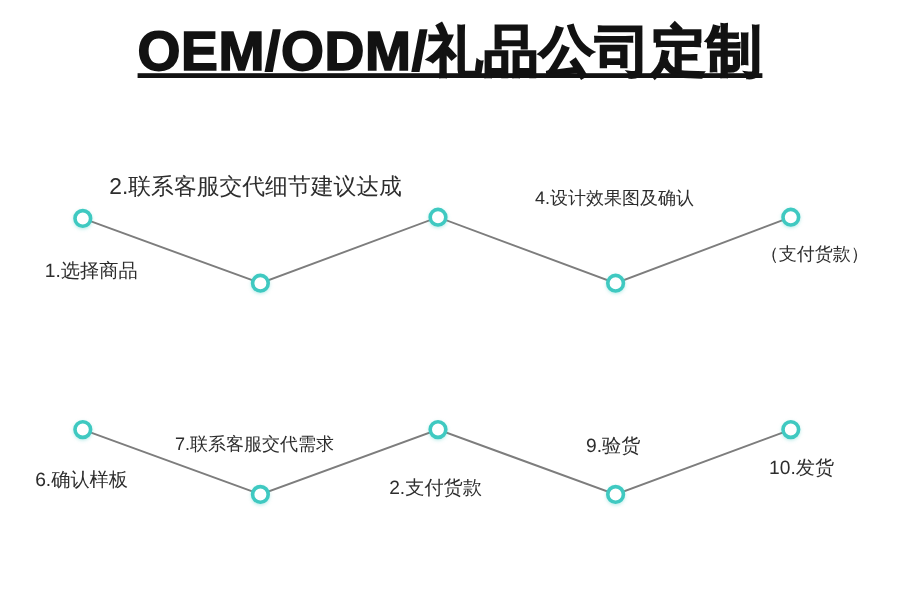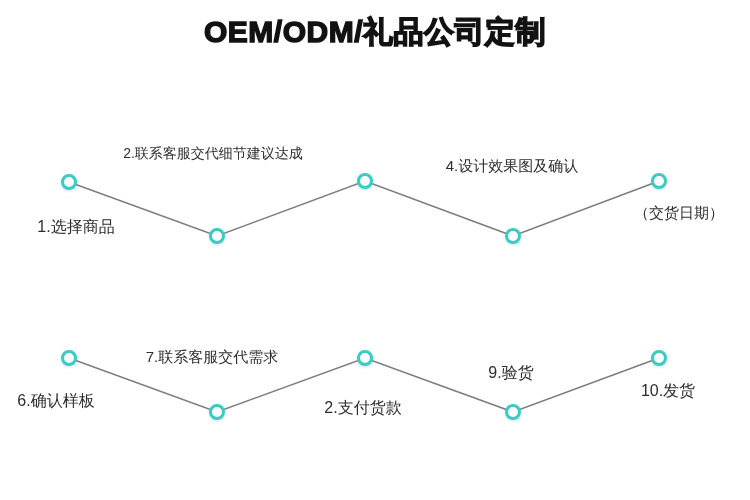--- a/index.html
+++ b/index.html
@@ -3,38 +3,38 @@
 <meta charset="utf-8">
 <style>
   html,body{margin:0;padding:0;background:#fff;}
   .stage{
     position:relative;width:750px;height:500px;overflow:hidden;
     background:var(--background,#ffffff);
     font-family:"Liberation Sans","DejaVu Sans",sans-serif;
   }
   .title{
     position:absolute;top:12px;left:0;width:100%;margin:0;
-    text-align:center;font-size:30px;font-weight:bold;
-    letter-spacing:0.5px;color:var(--title,#121212);
+    text-align:center;font-size:46px;font-weight:bold;
+    letter-spacing:0.5px;color:var(--title,#121212);text-decoration:underline;
     -webkit-text-stroke:1.4px var(--title,#121212);
   }
   .flow{position:absolute;left:0;top:0;width:750px;height:500px;}
   .flow polyline{fill:none;stroke:var(--line,#7d7d7d);stroke-width:1.6;}
   .node{
     position:absolute;width:10px;height:10px;background:#fff;
     border:3px solid var(--node-stroke,#3fc9c1);border-radius:50%;
     transform:translate(-50%,-50%);
     box-shadow:0 1px 3px rgba(63,201,193,0.35);
   }
   .label{
     position:absolute;transform:translateX(-50%);
     text-align:center;white-space:nowrap;
     font-size:16px;line-height:1.18;color:var(--text,#2d2d2d);
   }
-  .label.sm{font-size:14px;line-height:1.28;}
+  .label.sm{font-size:19px;line-height:1.28;}
   .label.md{font-size:15px;}
 </style>
 </head>
 <body>
 
 <div class="stage">
 
   <h1 class="title">OEM/ODM/礼品公司定制</h1>
 
   <svg class="flow" viewBox="0 0 750 500" aria-hidden="true">
@@ -57,26 +57,26 @@
   <div class="label" style="left:76px;top:218px">1.选择商品</div>
 
   <div class="label sm" style="left:213px;top:145px">
     <div>2.联系客服交代细节建议达成</div>
   </div>
 
 
   <div class="label md" style="left:512px;top:157px">4.设计效果图及确认</div>
 
   <div class="label md" style="left:679px;top:204px">
-    <div>（交货日期）</div>
+    <div>（支付货款）</div>
   </div>
 
-  <div class="label" style="left:56px;top:392px">6.确认样板</div>
+  <div class="label" style="left:68px;top:392px">6.确认样板</div>
 
-  <div class="label md" style="left:212px;top:348px">7.联系客服交代需求</div>
+  <div class="label md" style="left:212px;top:362px">7.联系客服交代需求</div>
 
   <div class="label" style="left:363px;top:399px">2.支付货款</div>
 
   <div class="label" style="left:511px;top:364px">9.验货</div>
 
   <div class="label" style="left:668px;top:382px">10.发货</div>
 
 </div>
 
 </body></html>

